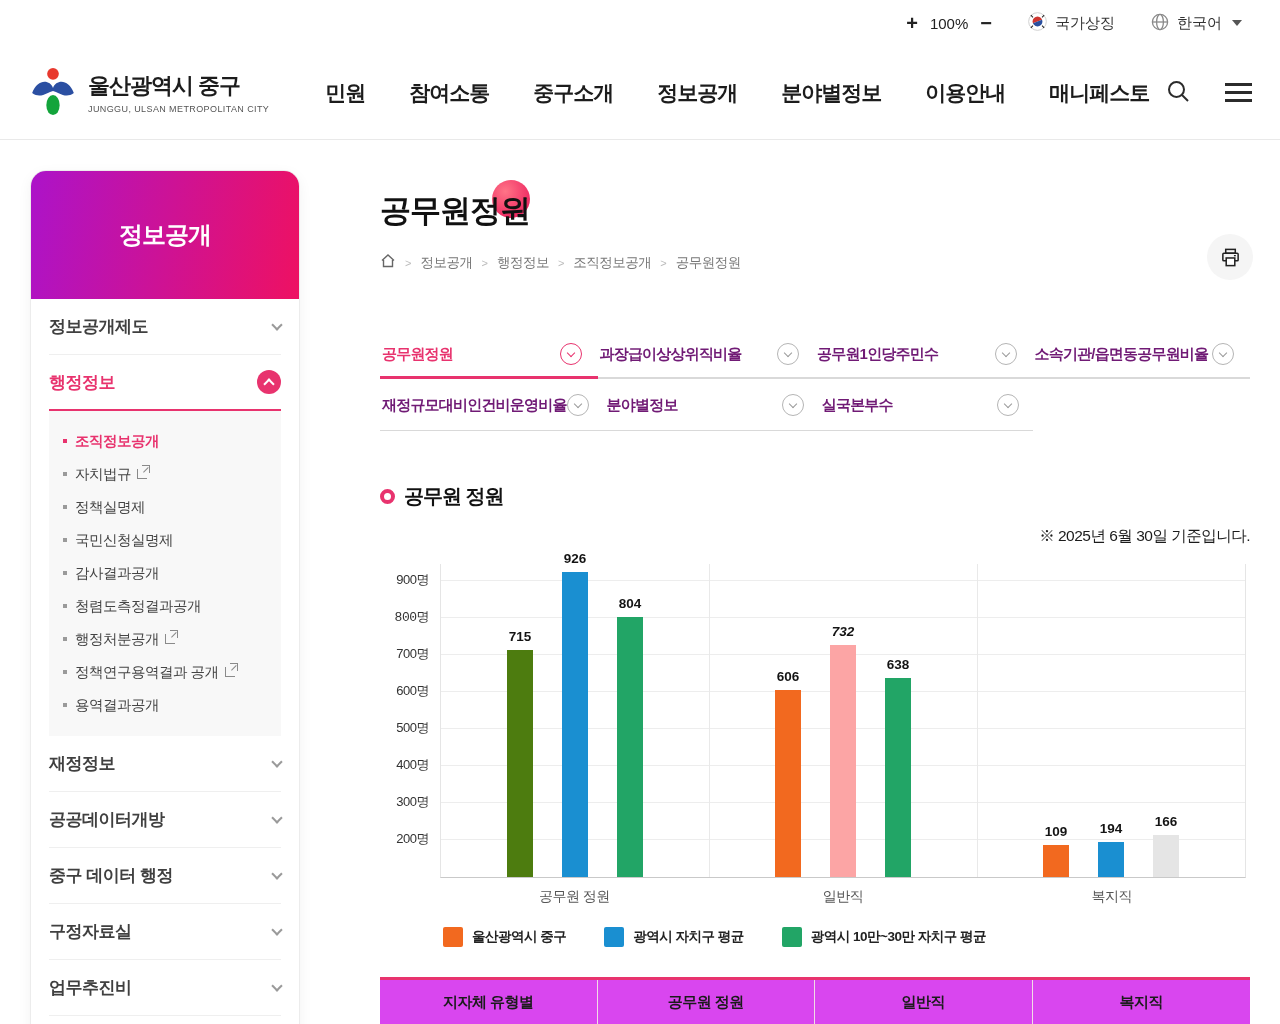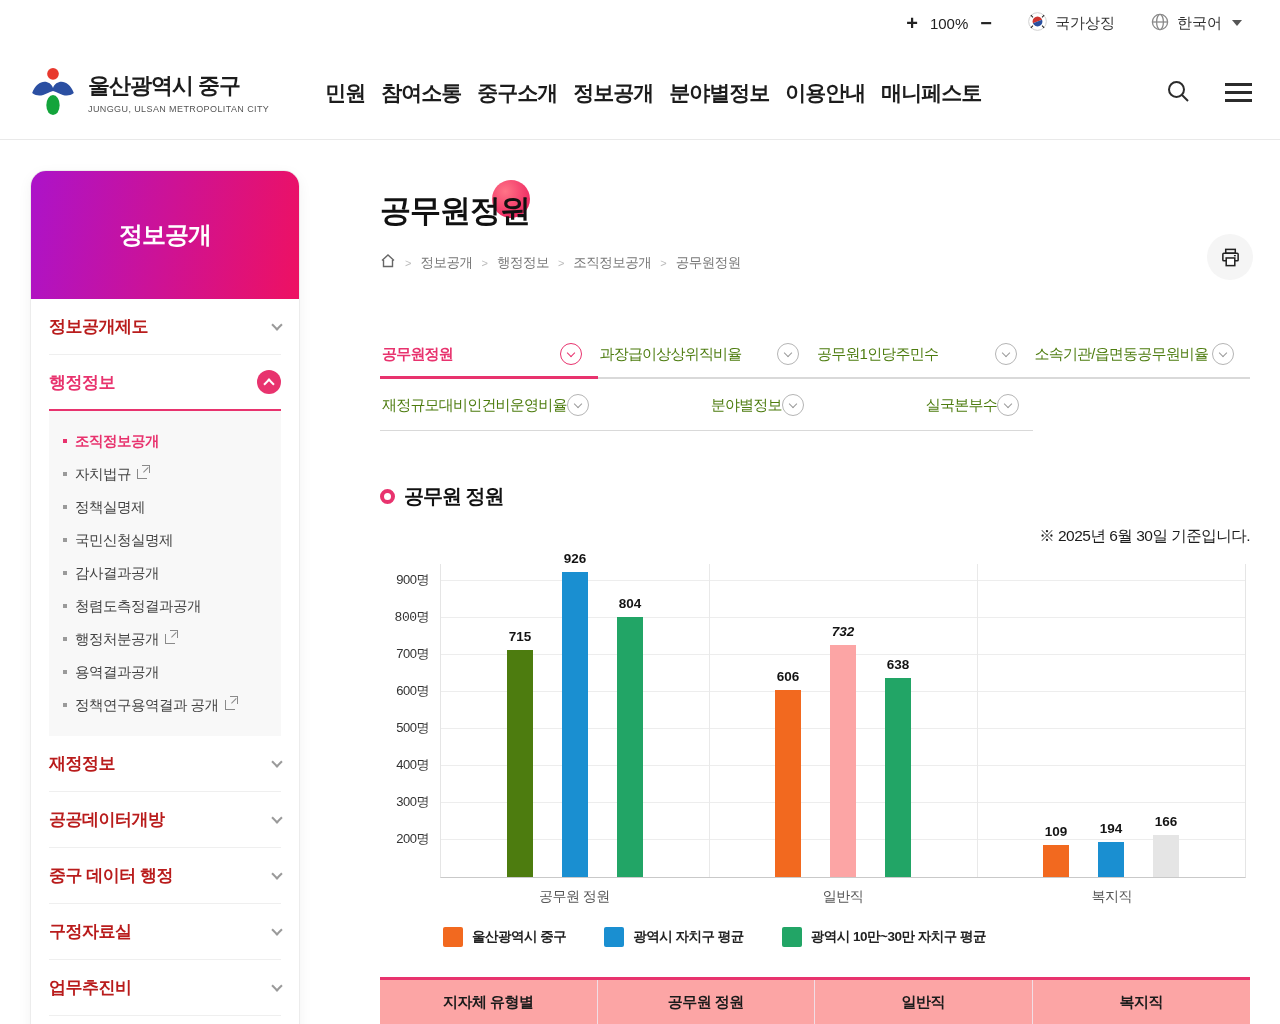--- a/index.html
+++ b/index.html
@@ -13,30 +13,30 @@
   .zbtn { font-size:20px; font-weight:700; color:#222; line-height:1; }
   .zval { font-size:15px; color:#222; }
   .tb-item { display:flex; align-items:center; gap:8px; font-size:15px; color:#333; cursor:pointer; }
   .caret { width:0; height:0; border-left:5px solid transparent; border-right:5px solid transparent; border-top:6px solid #555; margin-left:2px; }
 
   
   .header { position:absolute; top:46px; left:0; right:0; height:94px; border-bottom:1px solid #e9e9e9; display:flex; align-items:center; }
   .logo { display:flex; align-items:center; gap:12px; margin-left:30px; cursor:pointer; }
   .logo-text .t1 { font-size:22px; font-weight:800; color:#1c1c1c; letter-spacing:-1px; }
   .logo-text .t2 { font-size:9px; color:#555; letter-spacing:.4px; margin-top:3px; }
-  .nav { display:flex; align-items:center; gap:16px; margin-left:56px; }
+  .nav { display:flex; align-items:center; gap:44px; margin-left:56px; }
   .nav a { font-size:21px; font-weight:700; color:#1c1c1c; text-decoration:none; letter-spacing:-1px; cursor:pointer; white-space:nowrap; }
   .hdr-icons { margin-left:auto; margin-right:28px; display:flex; align-items:center; gap:34px; }
   .burger span { display:block; width:27px; height:3px; background:#2b2b2b; margin:5px 0; }
 
   
   .sidebar { position:absolute; left:30px; top:170px; width:270px; background:#fff; border:1px solid #ececec; border-radius:16px; box-shadow:0 4px 14px rgba(0,0,0,.05); padding-bottom:10px; }
   .side-head { height:128px; border-radius:15px 15px 0 0; background:linear-gradient(100deg,#ac13c9 0%,#ee1162 100%); display:flex; align-items:center; justify-content:center; color:#fff; font-size:24px; font-weight:800; letter-spacing:-1px; }
   .side-list { padding:0 18px; }
-  .side-item { display:flex; align-items:center; justify-content:space-between; height:56px; border-bottom:1px solid #efefef; font-size:17px; font-weight:600; color:#b91c1c; letter-spacing:-0.5px; cursor:pointer; }
+  .side-item { display:flex; align-items:center; justify-content:space-between; height:56px; border-bottom:1px solid #efefef; font-size:17px; font-weight:600; color:#404040; letter-spacing:-0.5px; cursor:pointer; }
   .side-item.active { color:#e8336e; font-weight:800; border-bottom:2px solid #e8336e; }
   .chev { width:8px; height:8px; border-right:2px solid #9a9a9a; border-bottom:2px solid #9a9a9a; transform:rotate(45deg); margin-top:-4px; }
   .pinkcirc { width:24px; height:24px; border-radius:50%; background:#e8336e; display:flex; align-items:center; justify-content:center; }
   .pinkcirc .chev { border-color:#fff; transform:rotate(-135deg); margin-top:4px; }
   .submenu { background:#f8f8f8; margin:0; padding:14px 14px 14px 14px; list-style:none; }
   .submenu li { font-size:14.5px; color:#444; letter-spacing:-0.5px; padding:7px 0 7px 12px; position:relative; cursor:pointer; }
   .submenu li::before { content:""; position:absolute; left:0; top:14px; width:4px; height:4px; background:#9a9a9a; }
   .submenu li.active { color:#e8336e; font-weight:800; }
   .submenu li.active::before { background:#e8336e; }
   .ext { display:inline-block; width:10px; height:10px; border:1.4px solid #8a8a8a; border-top:none; border-right:none; position:relative; margin-left:6px; }
@@ -51,30 +51,30 @@
   .breadcrumb { position:absolute; left:380px; top:253px; display:flex; align-items:center; gap:9px; font-size:13.5px; color:#777; }
   .crumb { cursor:pointer; letter-spacing:-0.5px; }
   .bc-sep { color:#bbb; font-size:11px; }
 
   .print-btn { position:absolute; left:1207px; top:234px; width:46px; height:46px; border-radius:50%; background:#f5f5f5; display:flex; align-items:center; justify-content:center; }
 
   
   .tabs { position:absolute; left:380px; top:331px; width:870px; }
   .tabrow { display:grid; grid-template-columns:repeat(4,1fr); }
   .tabrow.r1 { border-bottom:2px solid #d9d9d9; }
-  .tab { height:46px; display:flex; align-items:center; justify-content:space-between; padding:0 16px 0 2px; font-size:15px; color:#4d7c0f; letter-spacing:-0.8px; cursor:pointer; position:relative; white-space:nowrap; }
+  .tab { height:46px; display:flex; align-items:center; justify-content:space-between; padding:0 16px 0 2px; font-size:15px; color:#701a75; letter-spacing:-0.8px; cursor:pointer; position:relative; white-space:nowrap;font-weight:bold; }
   .tab.active { color:#e8336e; font-weight:800; }
   .tab.active::after { content:""; position:absolute; left:0; right:0; bottom:-2px; height:3px; background:#e8336e; }
   .circ { width:22px; height:22px; min-width:22px; border:1.5px solid #b5b5b5; border-radius:50%; display:flex; align-items:center; justify-content:center; }
   .circ .chev { width:6px; height:6px; border-width:1.6px; margin-top:-3px; }
   .tab.active .circ { border-color:#e8336e; }
   .tab.active .circ .chev { border-color:#e8336e; }
   .r2wrap { position:relative; }
   .r2wrap::after { content:""; position:absolute; left:0; bottom:0; width:75%; height:1px; background:#d9d9d9; }
-  .tabrow.r2 .tab { height:52px;justify-content:flex-end; }
+  .tabrow.r2 .tab { height:52px; }
 
   
   .sect { position:absolute; left:380px; top:483px; display:flex; align-items:center; gap:9px; }
   .ring { width:15px; height:15px; border:4.5px solid #e8336e; border-radius:50%; }
   .sect-title { font-size:20px; font-weight:800; letter-spacing:-1px; color:#111; }
   .note { position:absolute; right:30px; top:526px; font-size:15.5px; color:#1b1b1b; letter-spacing:-0.5px; }
 
   
   .chart { position:absolute; left:380px; top:558px; width:870px; height:352px; }
   .plot { position:absolute; left:60px; top:6px; width:806px; height:314px; border-left:1px solid #e5e5e5; border-right:1px solid #e5e5e5; border-bottom:1px solid #c9c9c9; }
@@ -88,21 +88,21 @@
   .p1 { background-image:repeating-linear-gradient(45deg,rgba(255,255,255,.17) 0 3px,transparent 3px 9px); }
   .p2 { background-image:repeating-linear-gradient(0deg,rgba(0,70,40,.16) 0 1.5px,transparent 1.5px 7px),repeating-linear-gradient(90deg,rgba(0,70,40,.16) 0 1.5px,transparent 1.5px 7px); }
   .xlabels { position:absolute; left:60px; top:330px; width:806px; display:flex; }
   .xlabels span { flex:1; text-align:center; font-size:14px; color:#555; letter-spacing:-0.5px; }
 
   .legend { position:absolute; left:443px; top:927px; display:flex; align-items:center; gap:38px; }
   .leg-item { display:flex; align-items:center; gap:9px; font-size:13.5px; font-weight:700; color:#222; letter-spacing:-0.5px; }
   .swatch { width:20px; height:20px; border-radius:2px; }
 
   
-  .btable { position:absolute; left:380px; top:977px; width:870px; height:47px; border-top:3px solid #e8336e; background:#fca5a5; display:grid; grid-template-columns:repeat(4,1fr); }
+  .btable { position:absolute; left:380px; top:977px; width:870px; height:47px; border-top:3px solid #e8336e; background:#d946ef; display:grid; grid-template-columns:repeat(4,1fr); }
   .btable .th { display:flex; align-items:center; justify-content:center; font-size:15px; font-weight:800; color:#1b1b1b; letter-spacing:-0.5px; border-right:1px solid #f1dde5; }
   .btable .th:last-child { border-right:none; }
 </style>
 </head>
 <body>
 
 <div class="topbar">
   <div class="zoomctl">
     <button class="zbtn">+</button>
     <span class="zval">100%</span>
@@ -189,22 +189,22 @@
         </span>
     </div>
     <ul class="submenu">
       <li class="active"><span>조직정보공개</span></li>
       <li><span>자치법규</span><span class="ext"></span></li>
       <li><span>정책실명제</span></li>
       <li><span>국민신청실명제</span></li>
       <li><span>감사결과공개</span></li>
       <li><span>청렴도측정결과공개</span></li>
       <li><span>행정처분공개</span><span class="ext"></span></li>
+      <li><span>정책연구용역결과 공개</span><span class="ext"></span></li>
       <li><span>용역결과공개</span></li>
-      <li><span>정책연구용역결과 공개</span><span class="ext"></span></li>
     </ul>
     <div class="side-item">
       <span>재정정보</span>
         <span class="chev"></span>
     </div>
     <div class="side-item">
       <span>공공데이터개방</span>
         <span class="chev"></span>
     </div>
     <div class="side-item">

